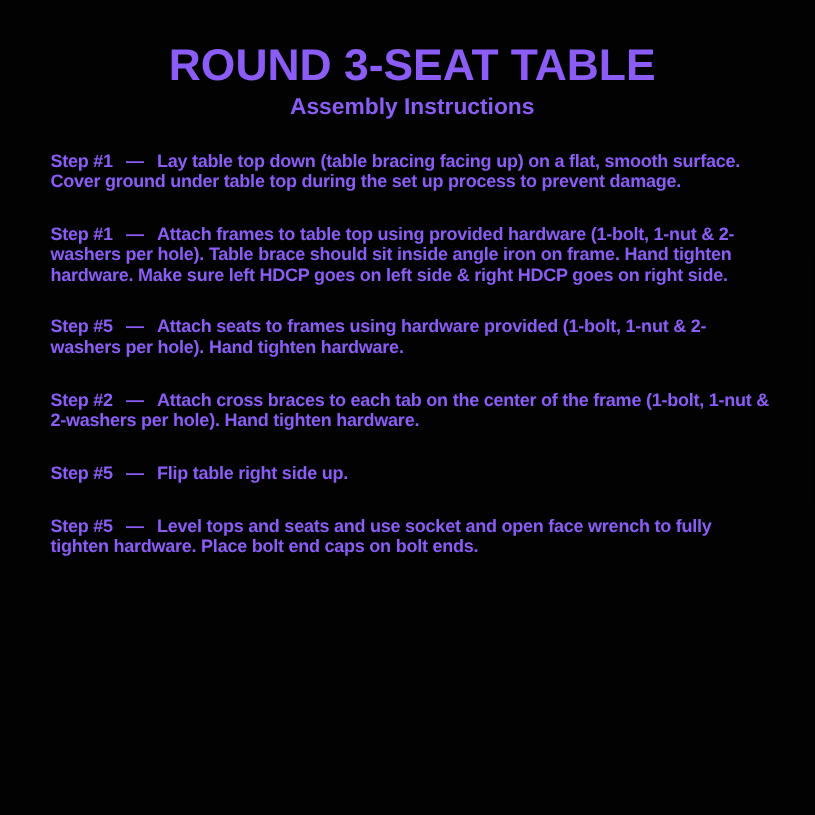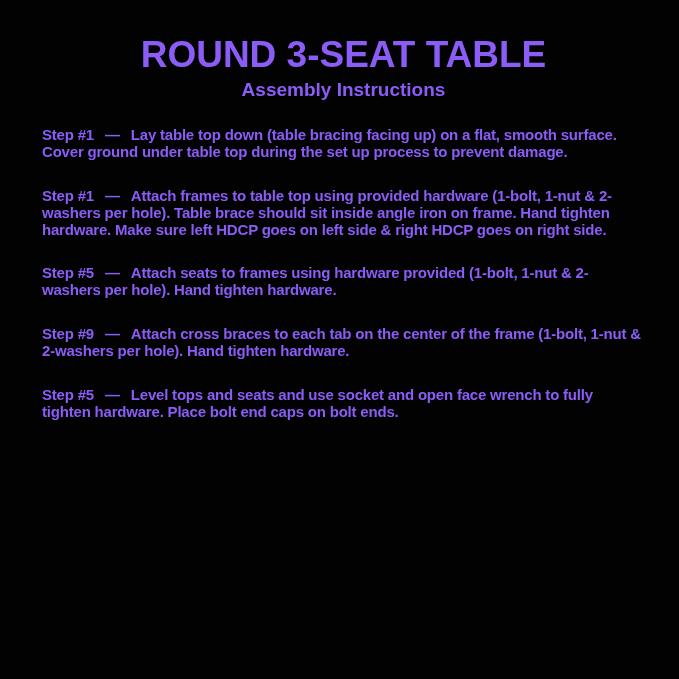--- a/index.html
+++ b/index.html
@@ -59,18 +59,19 @@
   <h1 class="title">ROUND 3-SEAT TABLE</h1>
   <h2 class="subtitle">Assembly Instructions</h2>
 
   <div class="steps">
     <p class="step"><span class="lbl">Step #1</span><span class="sep">—</span><span class="txt">Lay table top down (table bracing facing up) on a flat, smooth surface. Cover ground under table top during the set up process to prevent damage.</span></p>
 
     <p class="step"><span class="lbl">Step #1</span><span class="sep">—</span><span class="txt">Attach frames to table top using provided hardware (1-bolt, 1-nut &amp; 2-washers per hole). Table brace should sit inside angle iron on frame. Hand tighten hardware. Make sure left HDCP goes on left side &amp; right HDCP goes on right side.</span></p>
 
     <p class="step"><span class="lbl">Step #5</span><span class="sep">—</span><span class="txt">Attach seats to frames using hardware provided (1-bolt, 1-nut &amp; 2-washers per hole). Hand tighten hardware.</span></p>
 
-    <p class="step"><span class="lbl">Step #9</span><span class="sep">—</span><span class="txt">Attach cross braces to each tab on the center of the frame (1-bolt, 1-nut &amp; 2-washers per hole). Hand tighten hardware.</span></p>
+    <p class="step"><span class="lbl">Step #2</span><span class="sep">—</span><span class="txt">Attach cross braces to each tab on the center of the frame (1-bolt, 1-nut &amp; 2-washers per hole). Hand tighten hardware.</span></p>
 
+    <p class="step"><span class="lbl">Step #5</span><span class="sep">—</span><span class="txt">Flip table right side up.</span></p>
 
     <p class="step"><span class="lbl">Step #5</span><span class="sep">—</span><span class="txt">Level tops and seats and use socket and open face wrench to fully tighten hardware. Place bolt end caps on bolt ends.</span></p>
   </div>
 </div>
 
 </body></html>

